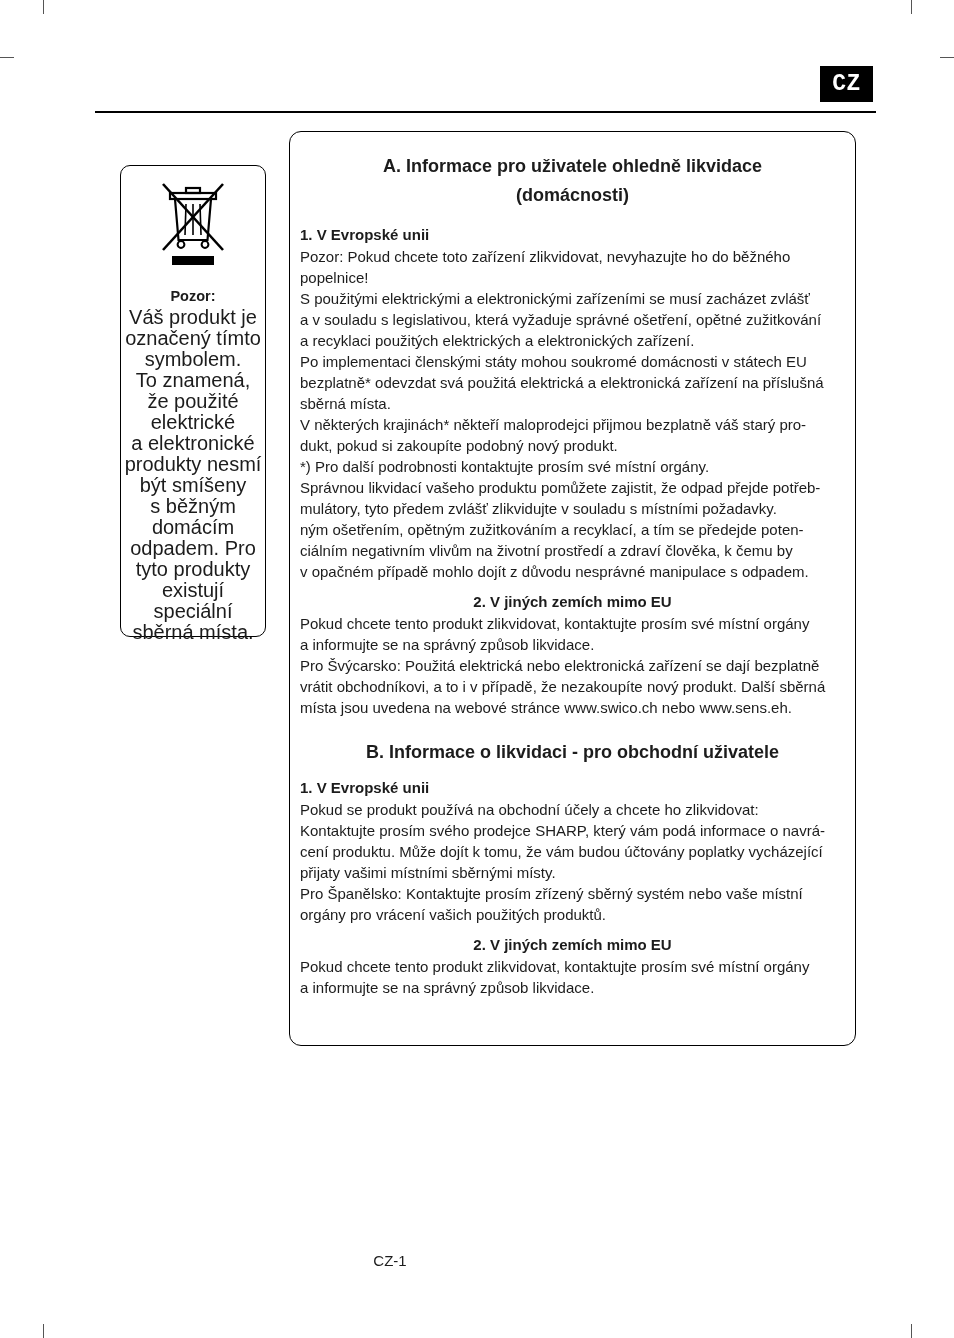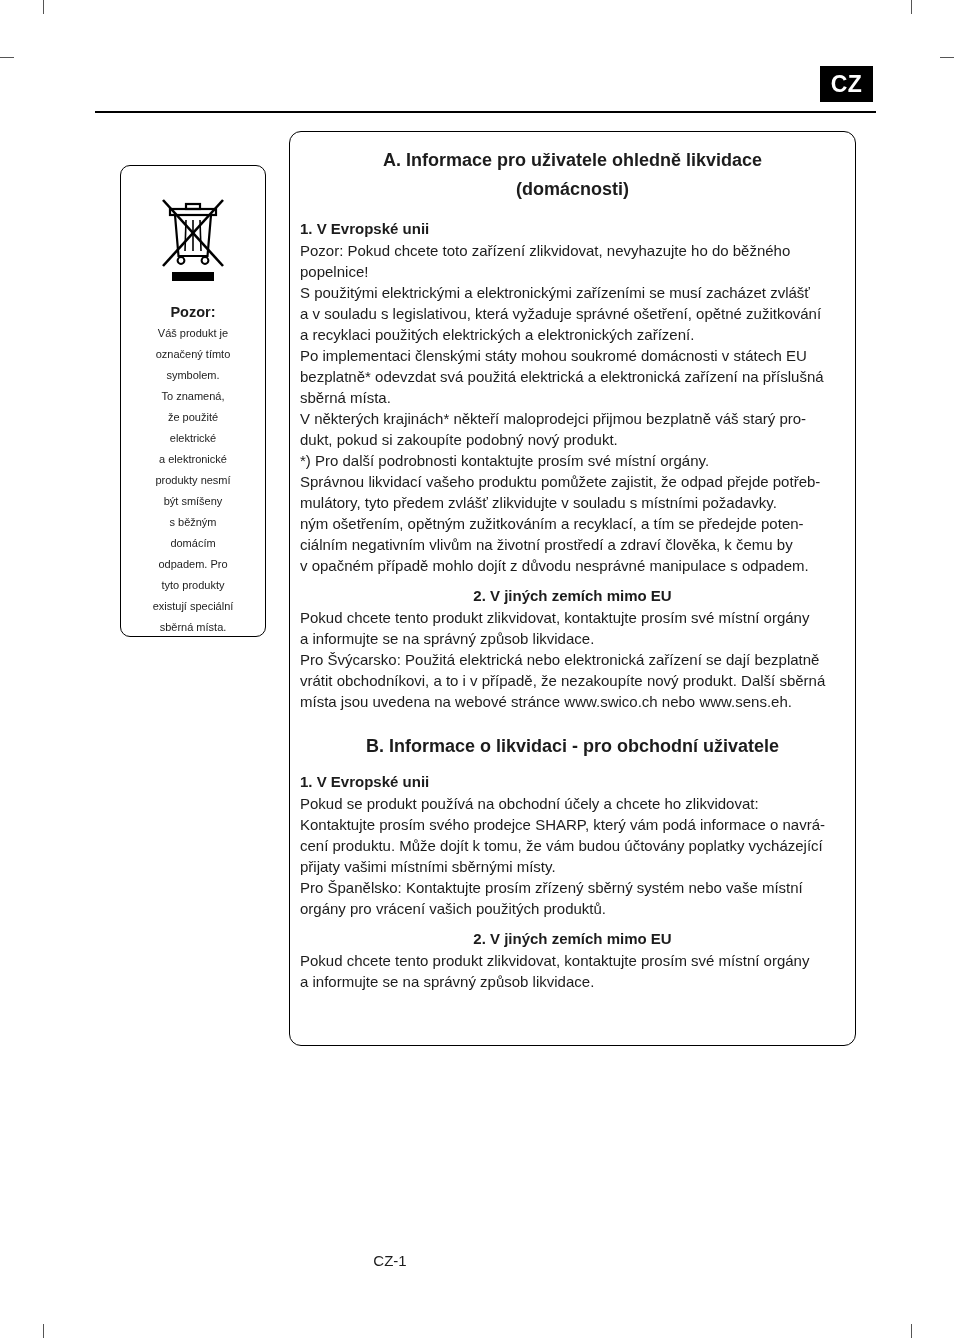--- a/index.html
+++ b/index.html
@@ -8,38 +8,38 @@
     position:relative; width:954px; height:1338px; background:#ffffff;
     font-family:"Liberation Sans", sans-serif; color:#1c1c1c; overflow:hidden;
   }
   .crop-mark { position:absolute; background:#555; }
   .crop-v { width:1px; height:14px; }
   .crop-h { width:14px; height:1px; }
 
   .lang-badge {
     position:absolute; left:820px; top:66px; width:53px; height:36px;
     background:#000; color:#fff; font-weight:bold; font-size:23px;
-    display:flex; align-items:center; justify-content:center; letter-spacing:.5px;
+    display:flex; align-items:center; justify-content:center; letter-spacing:.5px;font-family:Liberation Mono, monospace;
   }
   .header-rule { position:absolute; left:95px; top:111px; width:781px; height:2px; background:#000; }
 
   .caution-box {
     position:absolute; left:120px; top:165px; width:146px; height:472px;
-    border:1.5px solid #000; border-radius:10px; text-align:center; padding-top:28px;
+    border:1.5px solid #000; border-radius:10px; text-align:center; padding-top:12px;
   }
   .caution-icon { display:inline-block; }
   .caution-heading { font-weight:bold; font-size:14.5px; line-height:21px; margin-top:8px; }
-  .caution-lines { font-size:11px; line-height:21px; }
+  .caution-lines { font-size:20px; line-height:21px; }
 
   .info-box {
     position:absolute; left:289px; top:131px; width:567px; height:915px;
     border:1.5px solid #000; border-radius:12px; padding:6px 10px 0 10px;
     font-size:15px; line-height:21px;
   }
-  .box-title { text-align:center; font-weight:bold; font-size:18px; line-height:29px; margin-top:8px; }
+  .box-title { text-align:center; font-weight:bold; font-size:18px; line-height:29px; margin-top:14px; }
   .sub-heading { font-weight:bold; line-height:21px; }
   .sub-heading.first { margin-top:14px; }
   .sub-heading.later { margin-top:9px;text-align:center; }
   .para { margin-top:1px; }
   .section-b-title { text-align:center; font-weight:bold; font-size:18px; line-height:29px; margin-top:20px; margin-bottom:10px; }
 
   .footer {
     position:absolute; left:0; top:1252px; width:780px; text-align:center; font-size:15px;
   }
 </style>

